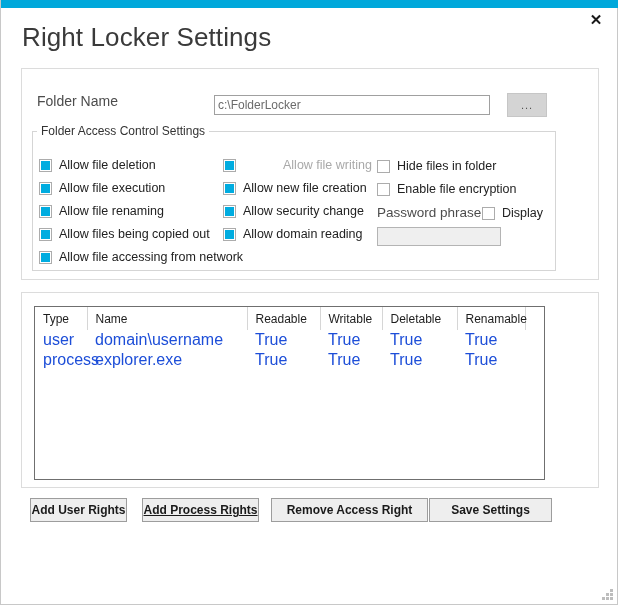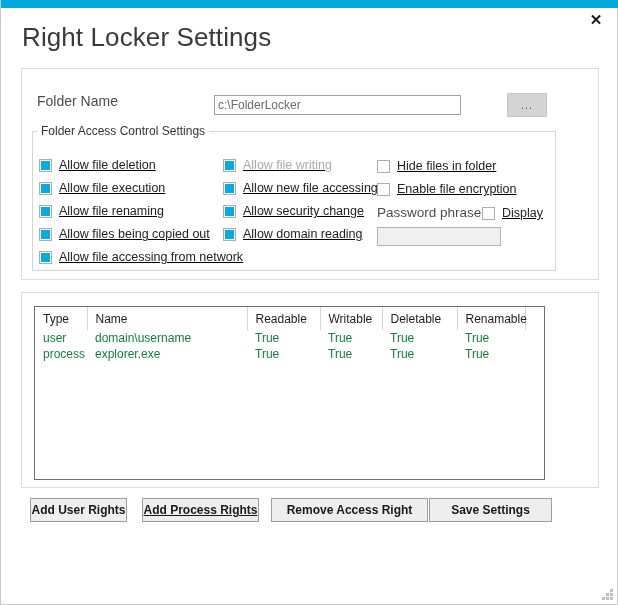--- a/index.html
+++ b/index.html
@@ -83,21 +83,21 @@
     font-size: 14px;
     color: #4c4c4c;
     font-weight: 400;
     white-space: nowrap;
   }
 
   #folder-name-input {
     position: absolute;
     left: 213px;
     top: 95px;
-    width: 247px;
+    width: 276px;
     height: 20px;
     box-sizing: border-box;
     border: 1px solid #a0a0a0;
     background: #ffffff;
     font-family: "Liberation Sans", sans-serif;
     font-size: 12px;
     color: #6b6b6b;
     padding: 0 3px;
     outline: none;
   }
@@ -141,21 +141,20 @@
     color: #333333;
     white-space: nowrap;
   }
 
   
   .cb-row {
     position: absolute;
     display: flex;
     align-items: center;
     white-space: nowrap;
-    text-decoration: underline;
   }
   .cb-box {
     width: 13px;
     height: 13px;
     box-sizing: border-box;
     border: 1px solid #acacac;
     background: #ffffff;
     margin-right: 7px;
     flex: 0 0 auto;
     position: relative;
@@ -242,22 +241,22 @@
     font-weight: 400;
     color: #1d1d1d;
     text-align: left;
     padding: 5px 0 4px 8px;
     border-right: 1px solid #d6d6d6;
     background: #ffffff;
     vertical-align: top;
   }
   table.rights th.last { border-right: none; }
   table.rights td {
-    font-size: 12px;
-    color: #15803d;
+    font-size: 16px;
+    color: #1d4ed8;
     padding: 1px 0 1px 8px;
     vertical-align: top;
     border: none;
   }
   table.rights tr.header-row { height: 22px; }
 
   
   .action-button {
     position: absolute;
     top: 498px;
@@ -336,27 +335,27 @@
   </div>
   <div class="cb-row" style="left:38px; top:228px;">
     <span class="cb-box checked"></span>
     <span class="cb-label">Allow files being copied out</span>
   </div>
   <div class="cb-row" style="left:38px; top:251px;">
     <span class="cb-box checked"></span>
     <span class="cb-label">Allow file accessing from network</span>
   </div>
 
-  <div class="cb-row" style="left:222px; top:159px;">
+  <div class="cb-row" style="left:222px; top:159px;gap:40px;">
     <span class="cb-box checked"></span>
     <span class="cb-label disabled">Allow file writing</span>
   </div>
   <div class="cb-row" style="left:222px; top:182px;">
     <span class="cb-box checked"></span>
-    <span class="cb-label">Allow new file accessing</span>
+    <span class="cb-label">Allow new file creation</span>
   </div>
   <div class="cb-row" style="left:222px; top:205px;">
     <span class="cb-box checked"></span>
     <span class="cb-label">Allow security change</span>
   </div>
   <div class="cb-row" style="left:222px; top:228px;">
     <span class="cb-box checked"></span>
     <span class="cb-label">Allow domain reading</span>
   </div>
 

